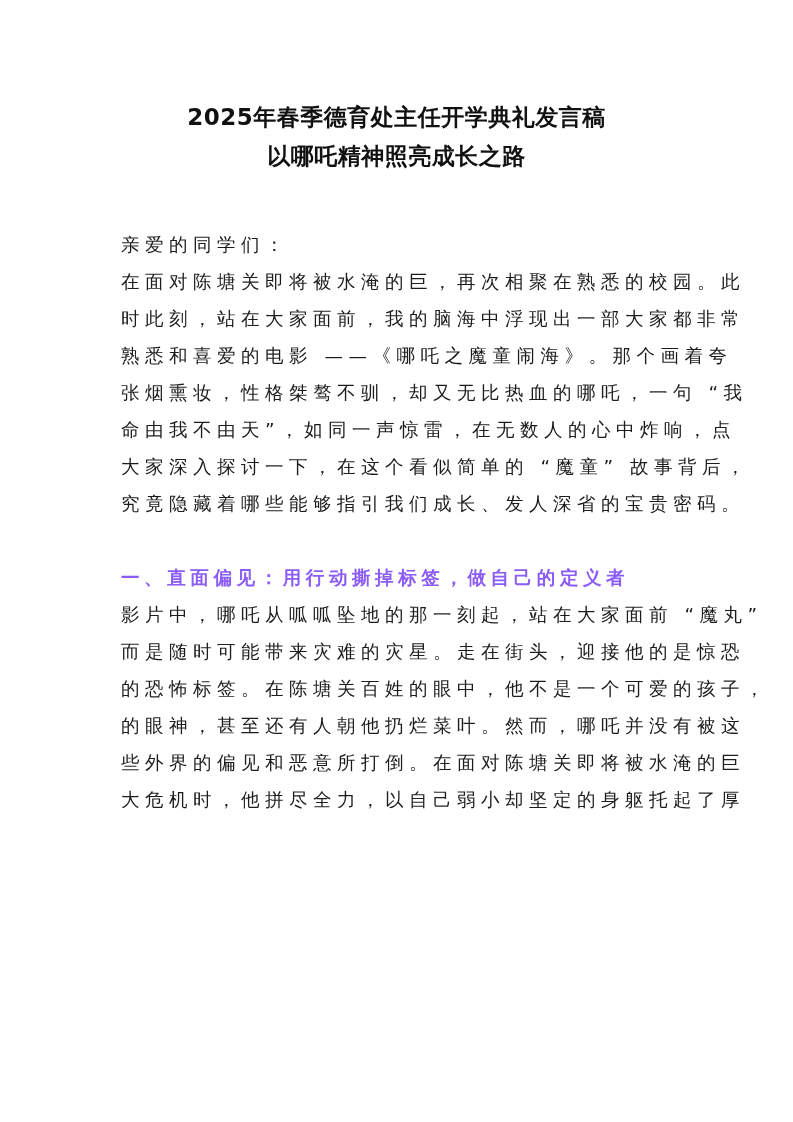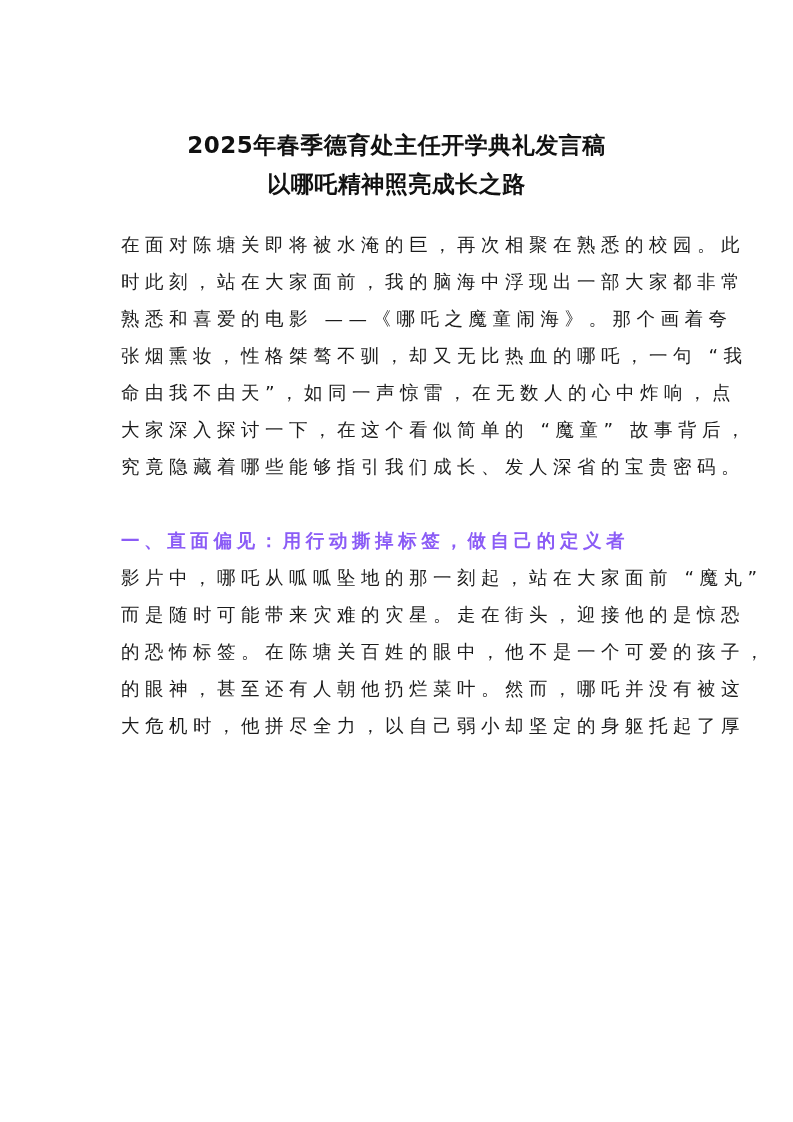--- a/index.html
+++ b/index.html
@@ -21,21 +21,20 @@
     width: 793px;
     height: 1122px;
     background: #ffffff;
   }
   .title-block {
     position: absolute;
     left: 0;
     width: 793px;
     top: 98px;
     text-align: center;
-    margin-top: 28px;
   }
   .title-line {
     font-family: "DejaVu Sans", "Liberation Sans", sans-serif;
     font-weight: bold;
     font-size: 23px;
     line-height: 39px;
     height: 39px;
     color: #111111;
     white-space: nowrap;
     letter-spacing: 0.5px;
@@ -74,36 +73,38 @@
 <body>
 
 <div class="page">
 
   <div class="title-block">
     <div class="title-line">2025年春季德育处主任开学典礼发言稿</div>
     <div class="title-line">以哪吒精神照亮成长之路</div>
   </div>
 
   <div class="content">
+    <div class="line short">亲爱的同学们：</div>
 
     <div>
       <div class="line">在面对陈塘关即将被水淹的巨，再次相聚在熟悉的校园。此</div>
       <div class="line">时此刻，站在大家面前，我的脑海中浮现出一部大家都非常</div>
       <div class="line">熟悉和喜爱的电影 ——《哪吒之魔童闹海》。那个画着夸</div>
       <div class="line">张烟熏妆，性格桀骜不驯，却又无比热血的哪吒，一句 “我</div>
       <div class="line">命由我不由天”，如同一声惊雷，在无数人的心中炸响，点</div>
       <div class="line">大家深入探讨一下，在这个看似简单的 “魔童” 故事背后，</div>
       <div class="line">究竟隐藏着哪些能够指引我们成长、发人深省的宝贵密码。</div>
     </div>
 
     <div class="blank"></div>
 
     <div>
       <div class="line heading">一、直面偏见：用行动撕掉标签，做自己的定义者</div>
       <div class="line">影片中，哪吒从呱呱坠地的那一刻起，站在大家面前 “魔丸”</div>
       <div class="line">而是随时可能带来灾难的灾星。走在街头，迎接他的是惊恐</div>
       <div class="line">的恐怖标签。在陈塘关百姓的眼中，他不是一个可爱的孩子，</div>
       <div class="line">的眼神，甚至还有人朝他扔烂菜叶。然而，哪吒并没有被这</div>
+      <div class="line">些外界的偏见和恶意所打倒。在面对陈塘关即将被水淹的巨</div>
       <div class="line">大危机时，他拼尽全力，以自己弱小却坚定的身躯托起了厚</div>
     </div>
   </div>
 
 </div>
 
 </body></html>

